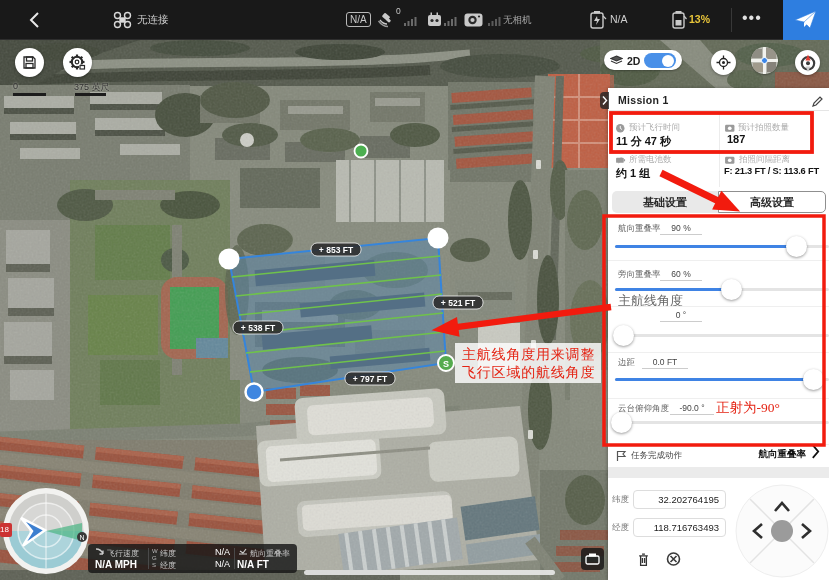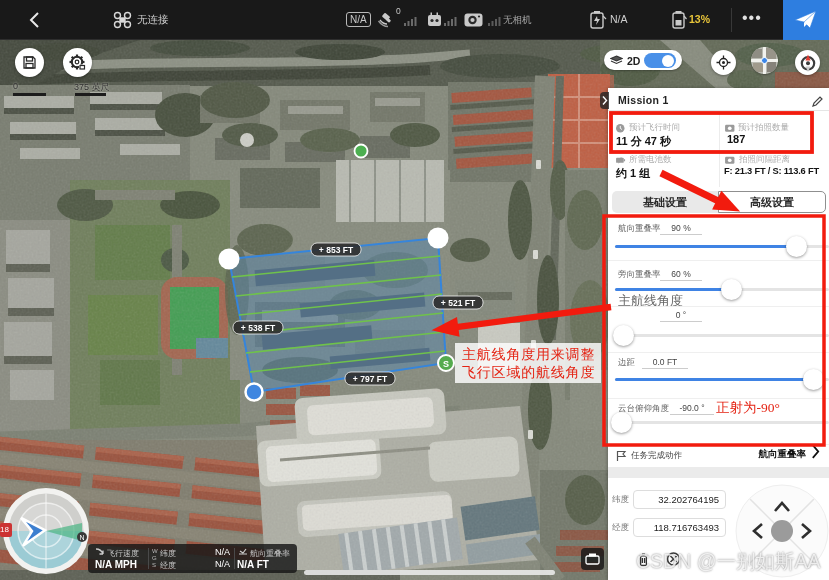--- a/index.html
+++ b/index.html
@@ -622,15 +622,14 @@
 
 <svg class="abs" style="left:637px;top:551px" width="13" height="17" viewBox="0 0 18 22">
         <g stroke="#333" stroke-width="1.8" fill="none">
           <path d="M3,6 L15,6 M5,6 L5,19 L13,19 L13,6 M7,3.5 L11,3.5 M7.5,9 L7.5,16 M10.5,9 L10.5,16"></path>
         </g>
       </svg>
 <svg class="abs" style="left:666px;top:551px" width="15" height="16" viewBox="0 0 15 16">
         <circle cx="7.5" cy="8" r="6" fill="none" stroke="#3a3a3a" stroke-width="1.6"></circle>
         <path d="M4.5,5 L10.5,11 M10.5,5 L4.5,11" stroke="#3a3a3a" stroke-width="1.6"></path>
       </svg>
-<div class="abs" style="left:636px;top:548px;font-size:19.5px;color:rgba(255,255,255,.8);text-shadow:0 0 2px rgba(90,90,90,.8);white-space:nowrap">CSDN @一别如斯AA</div>
 </div>
 </div>
 
 </body></html>

